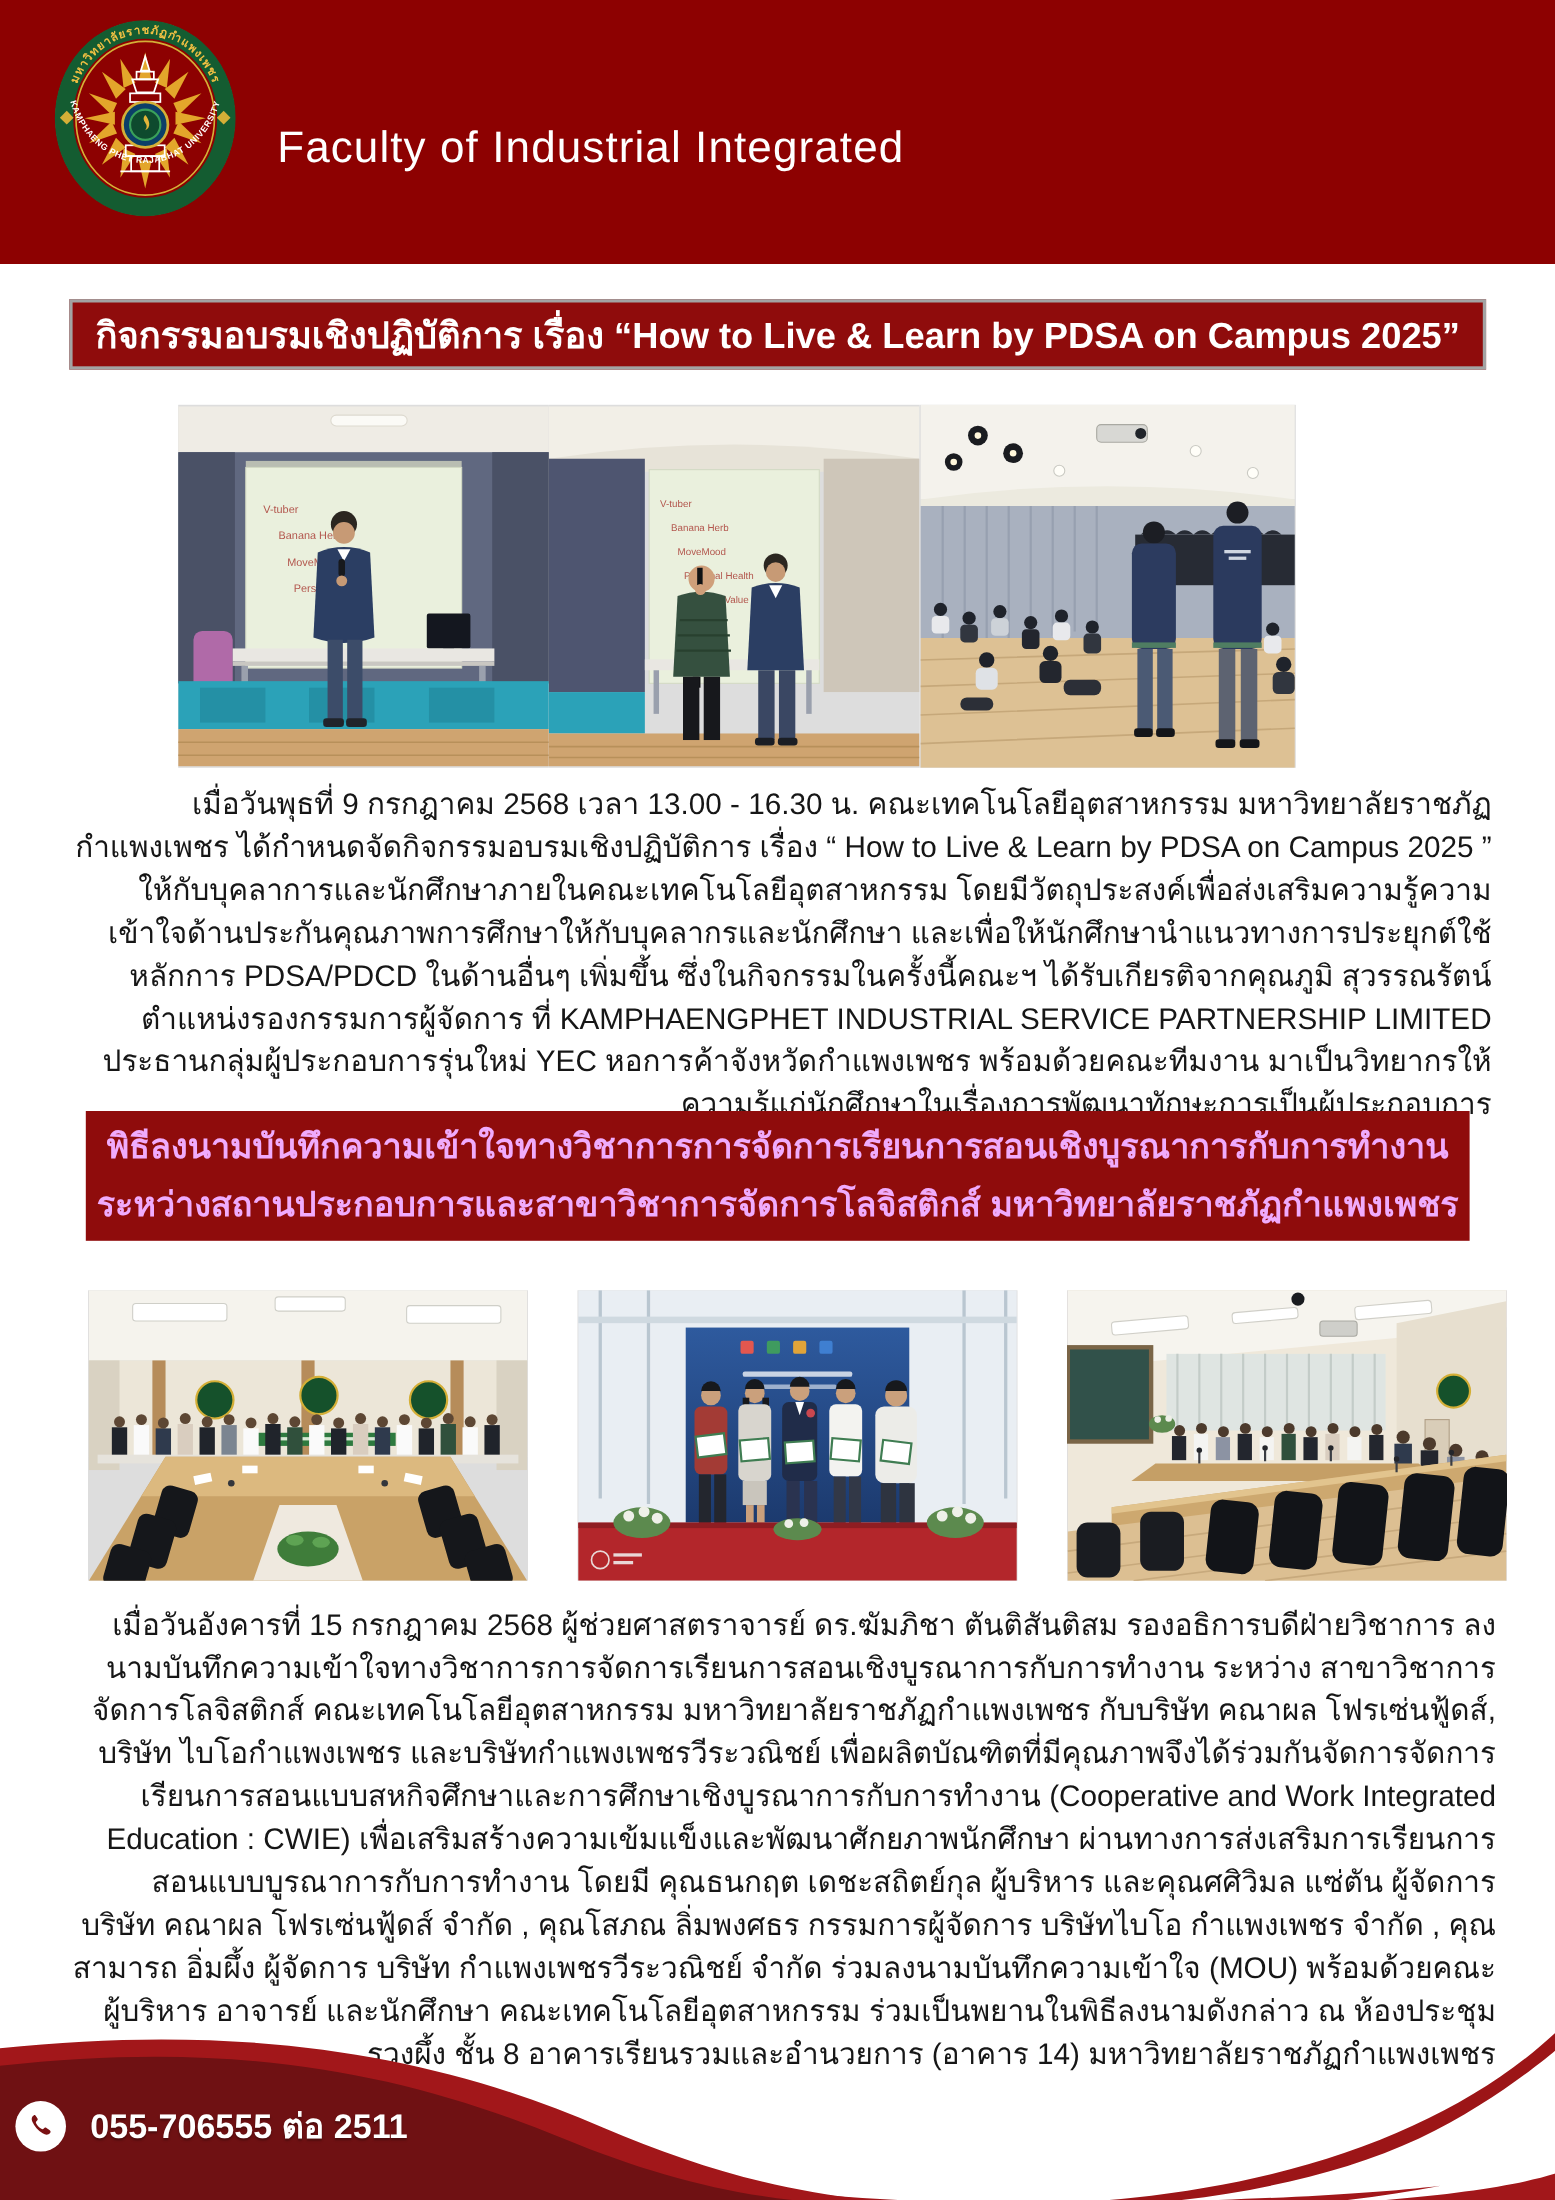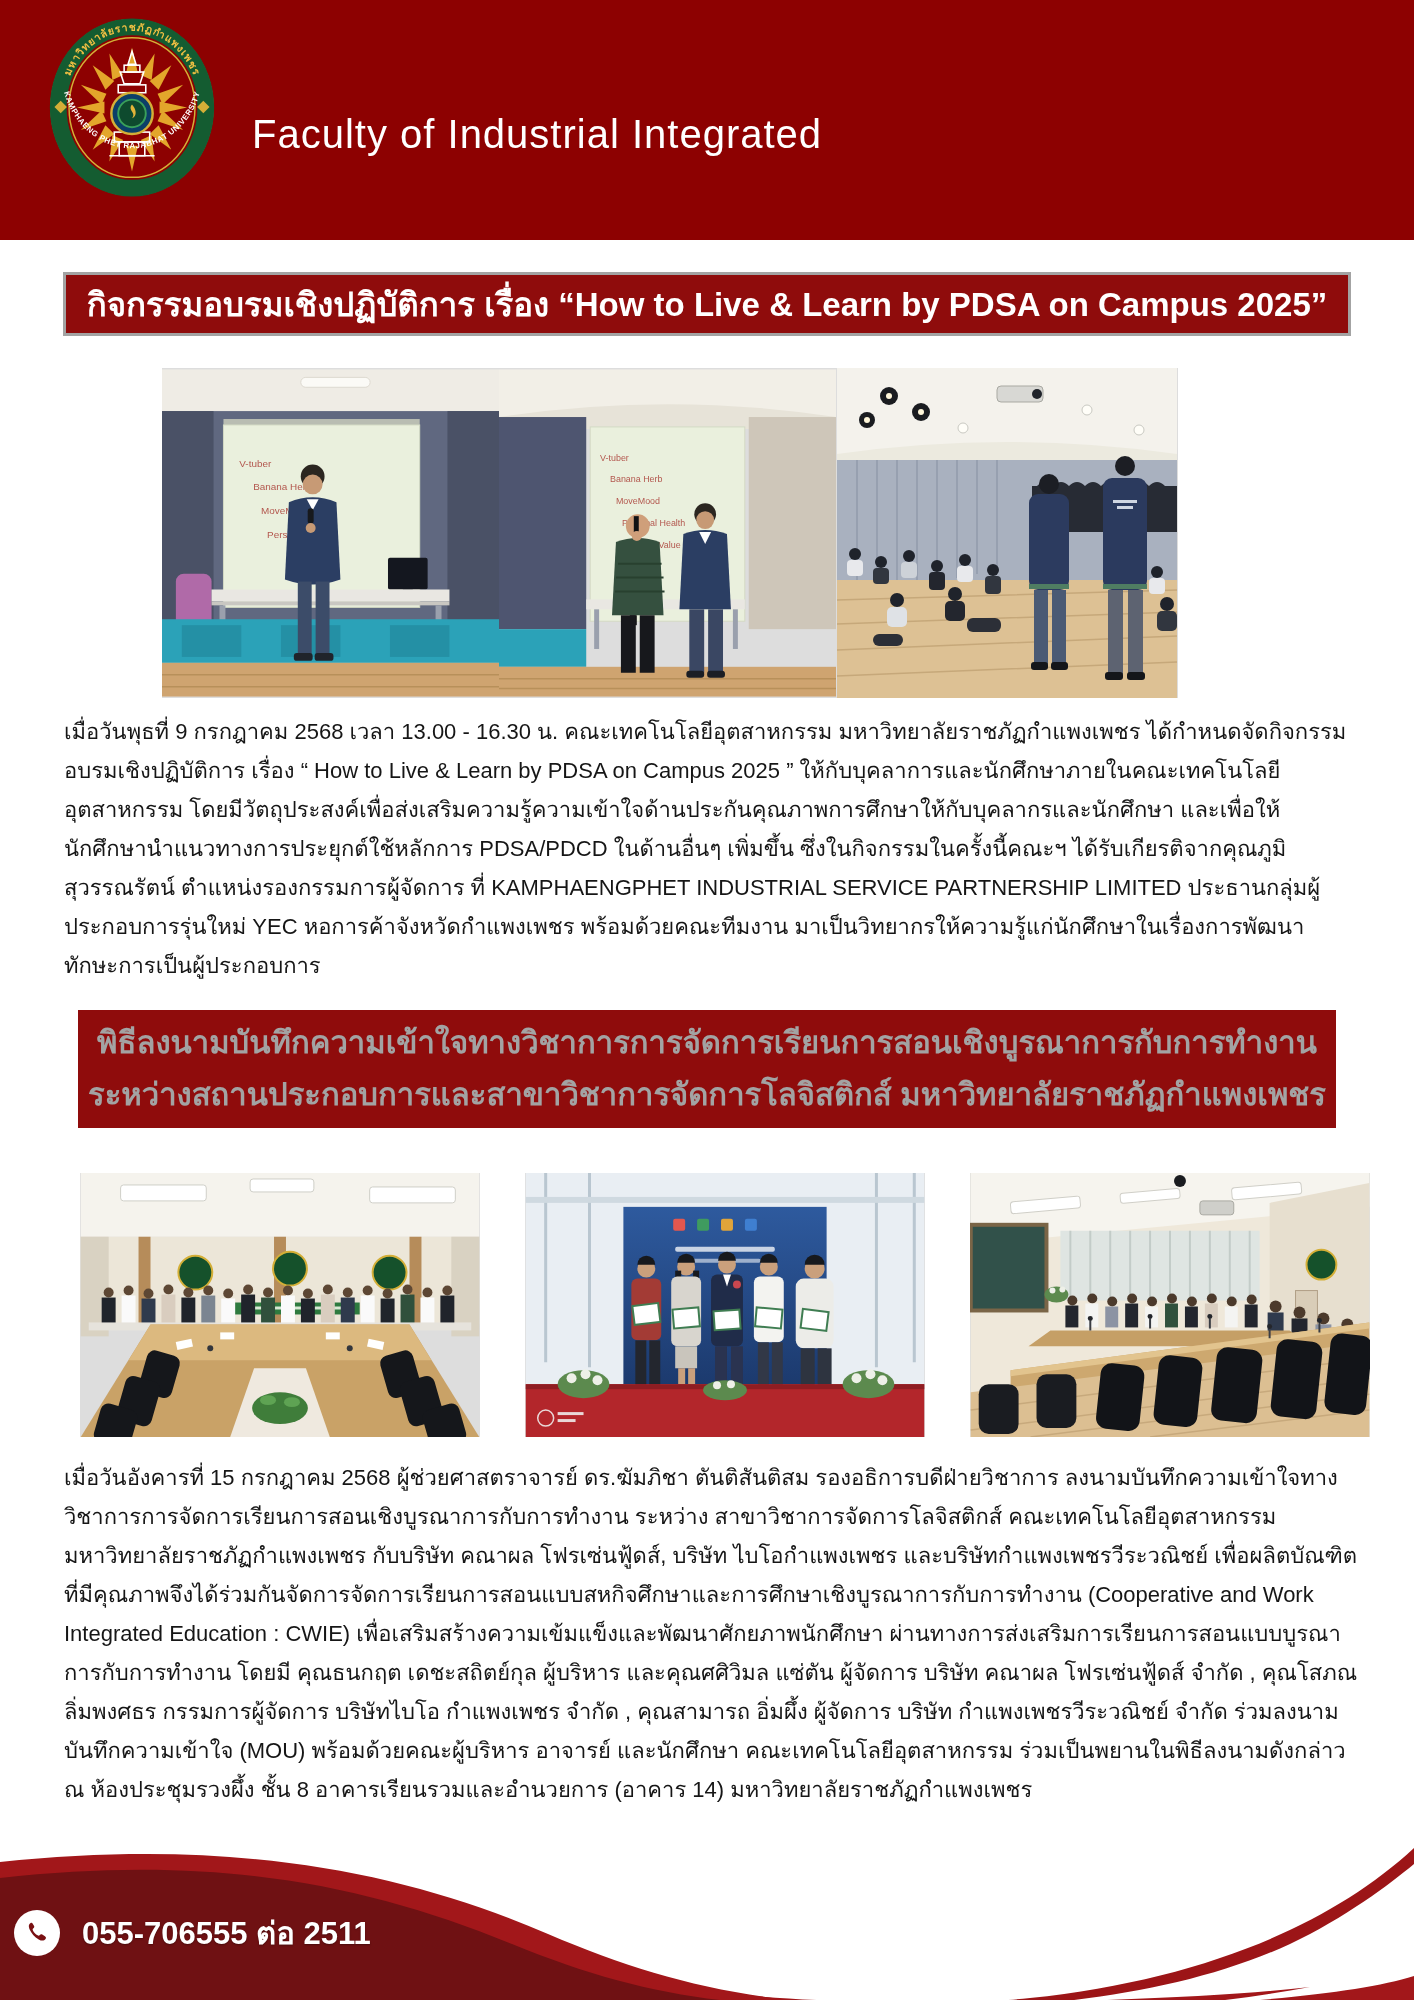--- a/index.html
+++ b/index.html
@@ -12,29 +12,29 @@
   .logo{left:48px;top:16px;width:168px;height:182px;}
   .h-title{left:250px;top:40px;color:#ffffff;font-size:57px;font-weight:700;letter-spacing:1px;}
   .h-sub{left:252px;top:112px;color:#ffffff;font-size:40px;font-weight:400;letter-spacing:1px;}
 
   
   .banner1{left:63px;top:272px;width:1288px;height:64px;background:#8f0c0c;border:3px solid #a3a3a3;
            box-sizing:border-box;display:flex;align-items:center;justify-content:center;
            color:#ffffff;font-size:33px;font-weight:600;}
   .banner2{left:78px;top:1010px;width:1258px;height:118px;background:#8f0c0c;
            display:flex;flex-direction:column;align-items:center;justify-content:center;
-           color:#a3a3a3;font-size:31px;font-weight:600;line-height:52px;text-align:center;}
+           color:#f0abfc;font-size:31px;font-weight:600;line-height:52px;text-align:center;}
 
   
   .row1{left:162px;top:368px;display:flex;}
   .row2{left:80px;top:1173px;display:flex;gap:45px;}
   .photo{display:block;background:#dddddd;}
 
   
-  .para{color:#161616;font-size:22px;line-height:39px;text-align:left;font-weight:500;}
+  .para{color:#161616;font-size:27px;line-height:39px;text-align:right;font-weight:500;}
   .para1{left:64px;top:712px;width:1292px;}
   .para2{left:64px;top:1458px;width:1296px;}
 
   
   .footer-svg{left:0;top:1848px;width:1414px;height:152px;}
   .contact{display:flex;align-items:center;gap:22px;color:#ffffff;}
   .contact .label{font-size:31px;font-weight:600;text-shadow:0 1px 2px rgba(0,0,0,.35);}
   .c-phone{left:14px;top:1884px;margin-top:24px;}
   .c-web{left:14px;top:1952px;}
   .circle-ic{width:46px;height:46px;border-radius:50%;background:#ffffff;display:flex;

